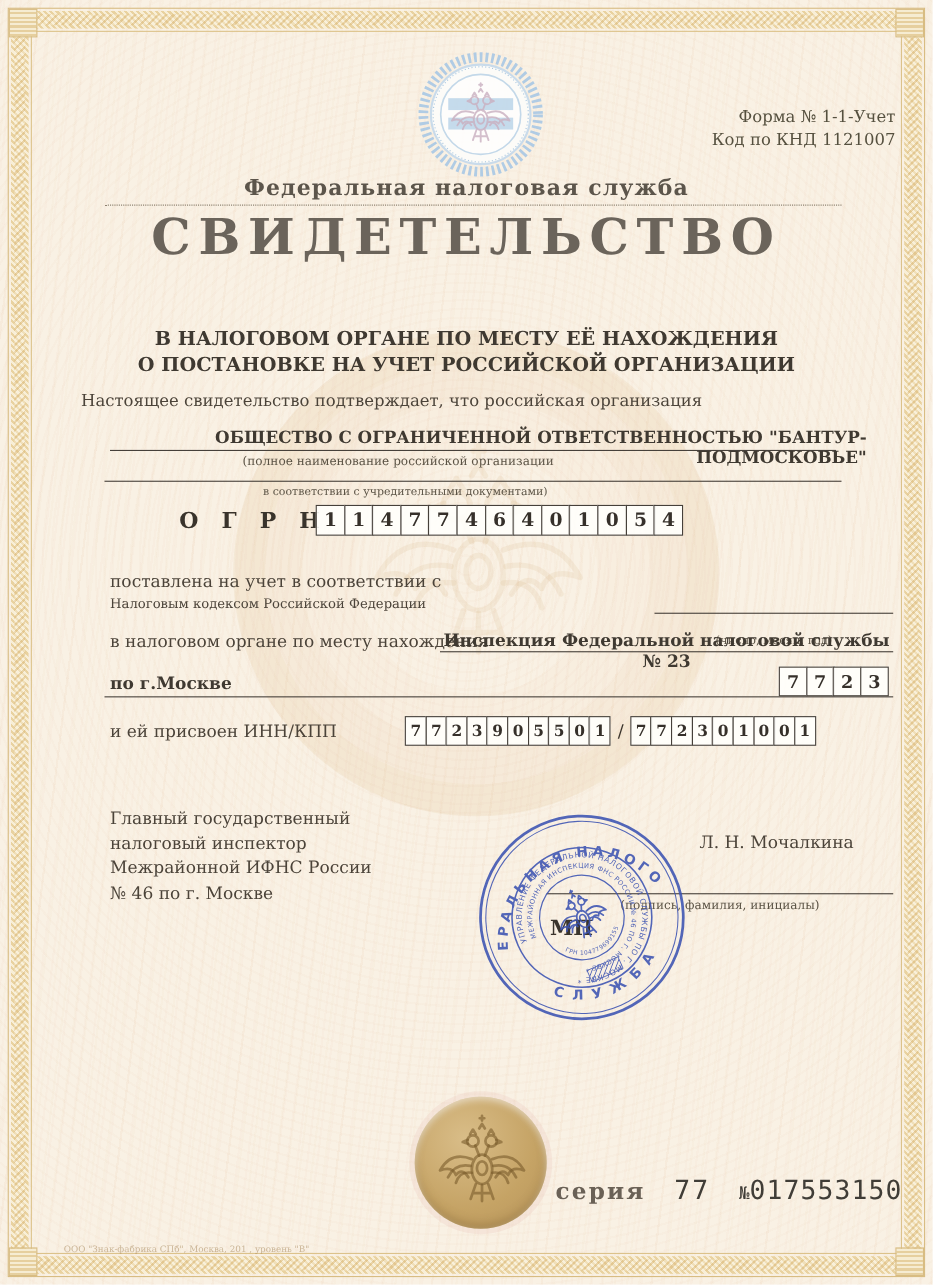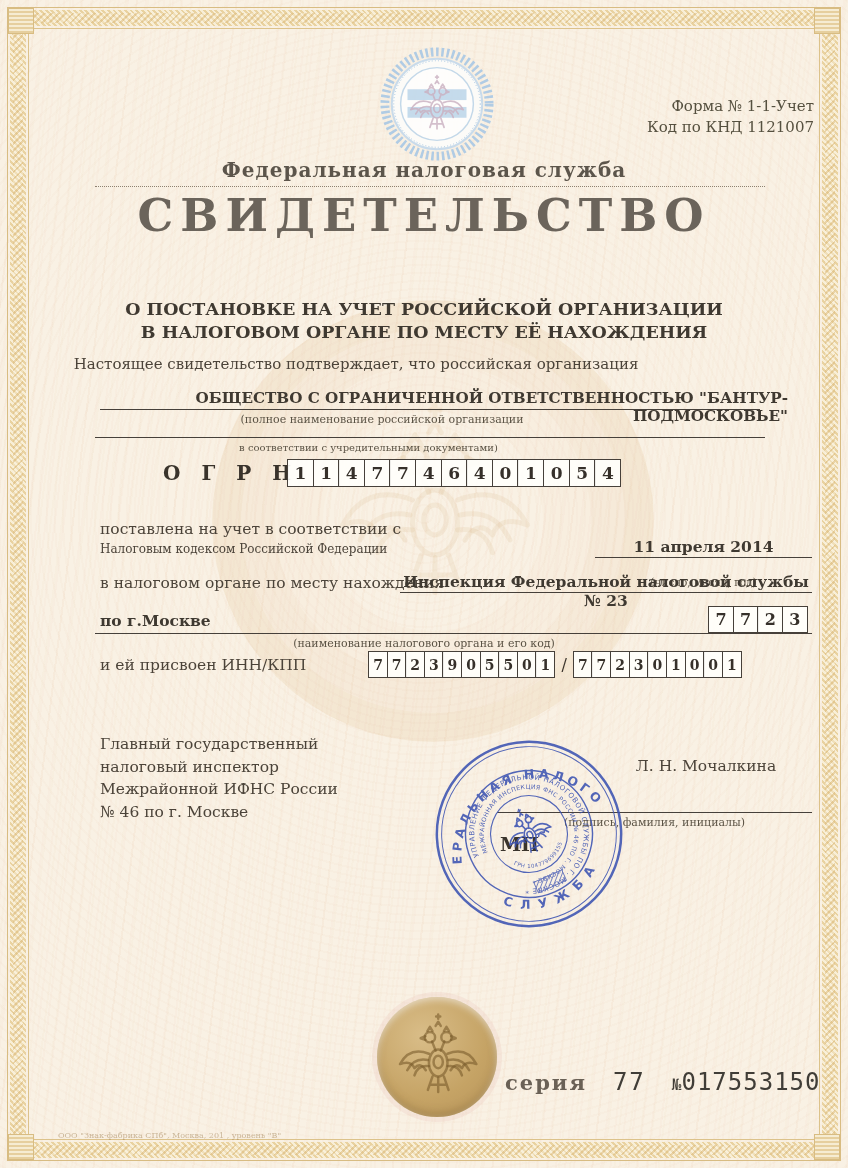--- a/index.html
+++ b/index.html
@@ -97,28 +97,28 @@
   <div class="abs" style="right:34px;top:96px;width:240px;text-align:right;font-size:15px;line-height:21px;color:#55503f;">
     <div>Форма № 1-1-Учет</div>
     <div>Код по КНД 1121007</div>
   </div>
 
   <div class="abs center bold" style="left:0;top:158px;width:848px;font-size:20px;letter-spacing:1px;color:#5c554b;">Федеральная налоговая служба</div>
   <div class="abs dotted-rule" style="left:95px;top:186px;width:670px;"></div>
   <div class="abs center bold" style="left:0;top:189px;width:848px;font-size:45px;letter-spacing:7px;color:#6b645b;">СВИДЕТЕЛЬСТВО</div>
 
   <div class="abs center bold" style="left:0;top:298px;width:848px;font-size:17.5px;line-height:23px;color:#3f3931;">
+    <div>В НАЛОГОВОМ ОРГАНЕ ПО МЕСТУ ЕЁ НАХОЖДЕНИЯ</div>
     <div>О ПОСТАНОВКЕ НА УЧЕТ РОССИЙСКОЙ ОРГАНИЗАЦИИ</div>
-    <div>В НАЛОГОВОМ ОРГАНЕ ПО МЕСТУ ЕЁ НАХОЖДЕНИЯ</div>
   </div>
   <div class="abs center" style="left:0;top:355px;width:712px;font-size:15px;">Настоящее свидетельство подтверждает, что российская организация</div>
 
   <div class="abs center bold" style="left:60px;top:389px;width:728px;font-size:15.2px;color:#3f3931;text-align:right;">ОБЩЕСТВО С ОГРАНИЧЕННОЙ ОТВЕТСТВЕННОСТЬЮ "БАНТУР-ПОДМОСКОВЬЕ"</div>
   <div class="abs rule" style="left:100px;top:409px;width:660px;"></div>
-  <div class="abs center caption" style="left:0;top:413px;width:724px;padding-left:20px;">(полное наименование российской организации</div>
+  <div class="abs center caption" style="left:0;top:413px;width:724px;">(полное наименование российской организации</div>
   <div class="abs rule" style="left:95px;top:437px;width:670px;"></div>
   <div class="abs center caption" style="left:0;top:442px;width:737px;font-size:10px;">в соответствии с учредительными документами)</div>
 
   <div class="abs bold" style="left:163px;top:461px;font-size:20px;letter-spacing:7px;color:#39332b;">О Г Р Н</div>
   <div class="abs cells" style="left:287px;top:459px;">
     <span class="cell og-cell first">1</span>
     <span class="cell og-cell">1</span>
     <span class="cell og-cell">4</span>
     <span class="cell og-cell">7</span>
     <span class="cell og-cell">7</span>
@@ -128,37 +128,35 @@
     <span class="cell og-cell">0</span>
     <span class="cell og-cell">1</span>
     <span class="cell og-cell">0</span>
     <span class="cell og-cell">5</span>
     <span class="cell og-cell">4</span>
   </div>
 
   <div class="abs" style="left:100px;top:520px;font-size:15.5px;">поставлена  на учет в соответствии с</div>
   <div class="abs" style="left:100px;top:542px;font-size:12px;">Налоговым кодексом Российской Федерации</div>
 
-  <div class="abs center bold" style="left:595px;top:537px;width:217px;font-size:15.5px;color:#3f3931;">11 апреля 2014</div>
   <div class="abs rule" style="left:595px;top:557px;width:217px;"></div>
   <div class="abs center caption" style="left:595px;top:576px;width:217px;font-size:10.5px;">(число, месяц, год)</div>
 
   <div class="abs" style="left:100px;top:574px;font-size:15.5px;">в налоговом органе по месту нахождения</div>
   <div class="abs center bold" style="left:400px;top:572px;width:412px;font-size:15.5px;color:#3f3931;">Инспекция Федеральной налоговой службы № 23</div>
   <div class="abs rule" style="left:400px;top:592px;width:412px;"></div>
 
   <div class="abs bold" style="left:100px;top:611px;font-size:15.5px;color:#3f3931;">по г.Москве</div>
   <div class="abs cells" style="left:708px;top:606px;">
     <span class="cell cd-cell first">7</span>
     <span class="cell cd-cell">7</span>
     <span class="cell cd-cell">2</span>
     <span class="cell cd-cell">3</span>
   </div>
   <div class="abs rule" style="left:95px;top:633px;width:717px;"></div>
-  <div class="abs center caption" style="left:0;top:637px;width:848px;">(наименование налогового органа и его код)</div>
 
   <div class="abs" style="left:100px;top:656px;font-size:15.5px;">и ей присвоен ИНН/КПП</div>
   <div class="abs" style="left:368px;top:651px;display:flex;align-items:center;">
     <span class="cells">
       <span class="cell sm-cell first">7</span>
       <span class="cell sm-cell">7</span>
       <span class="cell sm-cell">2</span>
       <span class="cell sm-cell">3</span>
       <span class="cell sm-cell">9</span>
       <span class="cell sm-cell">0</span>

